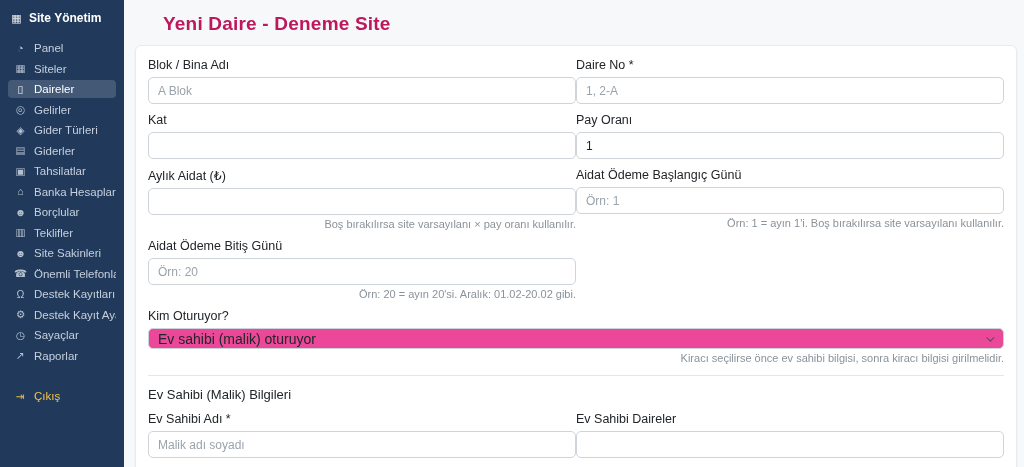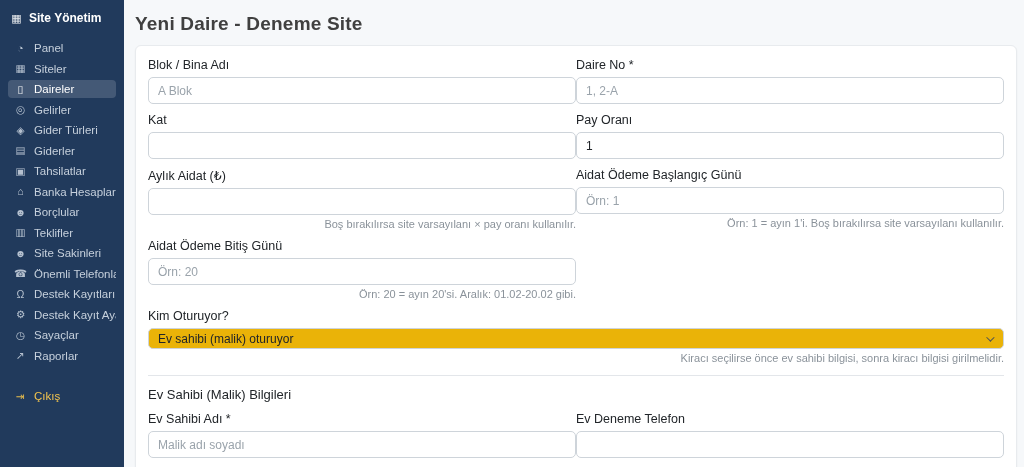--- a/index.html
+++ b/index.html
@@ -65,22 +65,22 @@
 
   
   .main {
     flex: 1;
     padding: 11px 7px 0 11px;
     overflow: hidden;
   }
   .page-title {
     font-size: 19px;
     font-weight: bold;
-    color: #404040;
-    margin: 2px 0 10px 0;
+    color: #be185d;
+    margin: 2px 0 10px 28px;
     letter-spacing: 0.2px;
   }
   .card {
     background: #ffffff;
     border: 1px solid #e8ebee;
     border-radius: 6px;
     box-shadow: 0 1px 2px rgba(20,30,50,0.05);
     padding: 12px 12px 14px 12px;
   }
   .row { display: flex; gap: 0; margin-bottom: 9px; }
@@ -109,23 +109,23 @@
     color: #8a929a;
     margin-top: 3px;
     text-align: right;
   }
   .select-box {
     width: 100%;
     height: 21px;
     border: 1px solid #ced4da;
     border-radius: 5px;
     padding: 2px 9px;
-    font-size: 12px;
-    color: #212529;
-    background: #eab308;
+    font-size: 14px;
+    color: #212529;
+    background: #ec4899;
     display: flex;
     align-items: center;
     justify-content: space-between;
     cursor: pointer;
   }
   .chevron {
     width: 6px;
     height: 6px;
     border-right: 1.6px solid #4a5056;
     border-bottom: 1.6px solid #4a5056;
@@ -299,21 +299,21 @@
     <hr class="divider">
 
     <div class="section-title">Ev Sahibi (Malik) Bilgileri</div>
 
     <div class="row">
       <div class="col">
         <label class="field-label">Ev Sahibi Adı *</label>
         <input class="text-input" type="text" placeholder="Malik adı soyadı" style="">
       </div>
       <div class="col">
-        <label class="field-label">Ev Deneme Telefon</label>
+        <label class="field-label">Ev Sahibi Daireler</label>
         <input class="text-input" type="text" style="">
       </div>
     </div>
 
     <div class="btn-row">
       <button class="btn btn-primary">Kaydet</button>
       <button class="btn btn-secondary">İptal</button>
     </div>
 
   </div>

